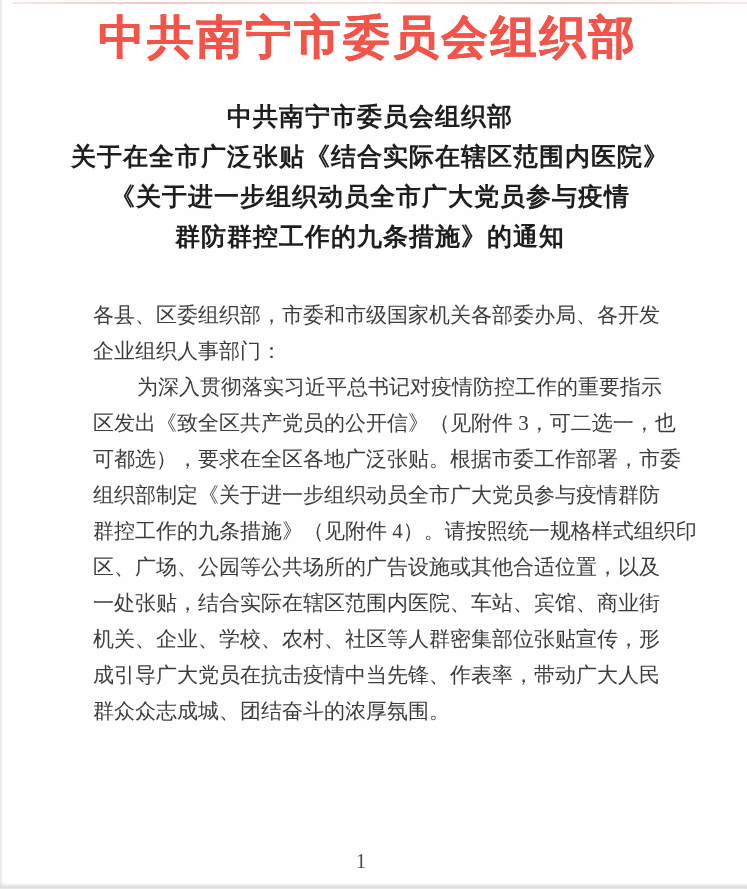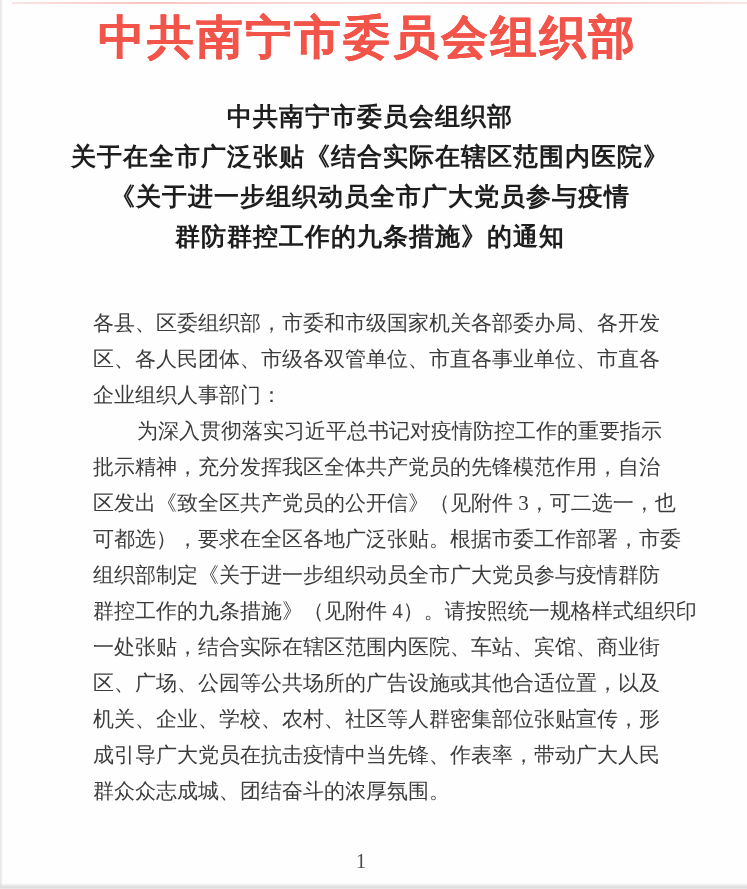--- a/index.html
+++ b/index.html
@@ -54,21 +54,21 @@
     font-weight: 700;
     font-size: 25px; line-height: 40px;
     letter-spacing: 1px;
     white-space: nowrap;
   }
 
   
   .body-text {
     position: absolute; top: 297px; left: 93px; width: 560px;
     color: var(--body, #3c3c3c);
-    font-size: 21px; line-height: 36px; margin-top: 8px;
+    font-size: 21px; line-height: 36px;
   }
   .jline {
     height: 36px;
     text-align: justify;
     text-align-last: justify;
     white-space: nowrap;
   }
   .jline.end { text-align-last: left; }
   .jline.indent { padding-left: 44px; }
 
@@ -93,31 +93,29 @@
 
   <div class="doc-title">
     <div>中共南宁市委员会组织部</div>
     <div>关于在全市广泛张贴《结合实际在辖区范围内医院》</div>
     <div>《关于进一步组织动员全市广大党员参与疫情</div>
     <div>群防群控工作的九条措施》的通知</div>
   </div>
 
   <div class="body-text">
     <div class="jline">各县、区委组织部，市委和市级国家机关各部委办局、各开发</div>
-    <div class="jline">区、各人民团体、市级各双管单位、市直各事业单位、市直各</div>
     <div class="jline end">企业组织人事部门：</div>
 
     <div class="jline indent">为深入贯彻落实习近平总书记对疫情防控工作的重要指示</div>
-    <div class="jline">批示精神，充分发挥我区全体共产党员的先锋模范作用，自治</div>
     <div class="jline">区发出《致全区共产党员的公开信》（见附件 3，可二选一，也</div>
     <div class="jline">可都选），要求在全区各地广泛张贴。根据市委工作部署，市委</div>
     <div class="jline">组织部制定《关于进一步组织动员全市广大党员参与疫情群防</div>
     <div class="jline">群控工作的九条措施》（见附件 4）。请按照统一规格样式组织印</div>
+    <div class="jline">区、广场、公园等公共场所的广告设施或其他合适位置，以及</div>
     <div class="jline">一处张贴，结合实际在辖区范围内医院、车站、宾馆、商业街</div>
-    <div class="jline">区、广场、公园等公共场所的广告设施或其他合适位置，以及</div>
     <div class="jline">机关、企业、学校、农村、社区等人群密集部位张贴宣传，形</div>
     <div class="jline">成引导广大党员在抗击疫情中当先锋、作表率，带动广大人民</div>
     <div class="jline end">群众众志成城、团结奋斗的浓厚氛围。</div>
   </div>
 
   <div class="page-number">1</div>
 
 </div>
 
 </body></html>

